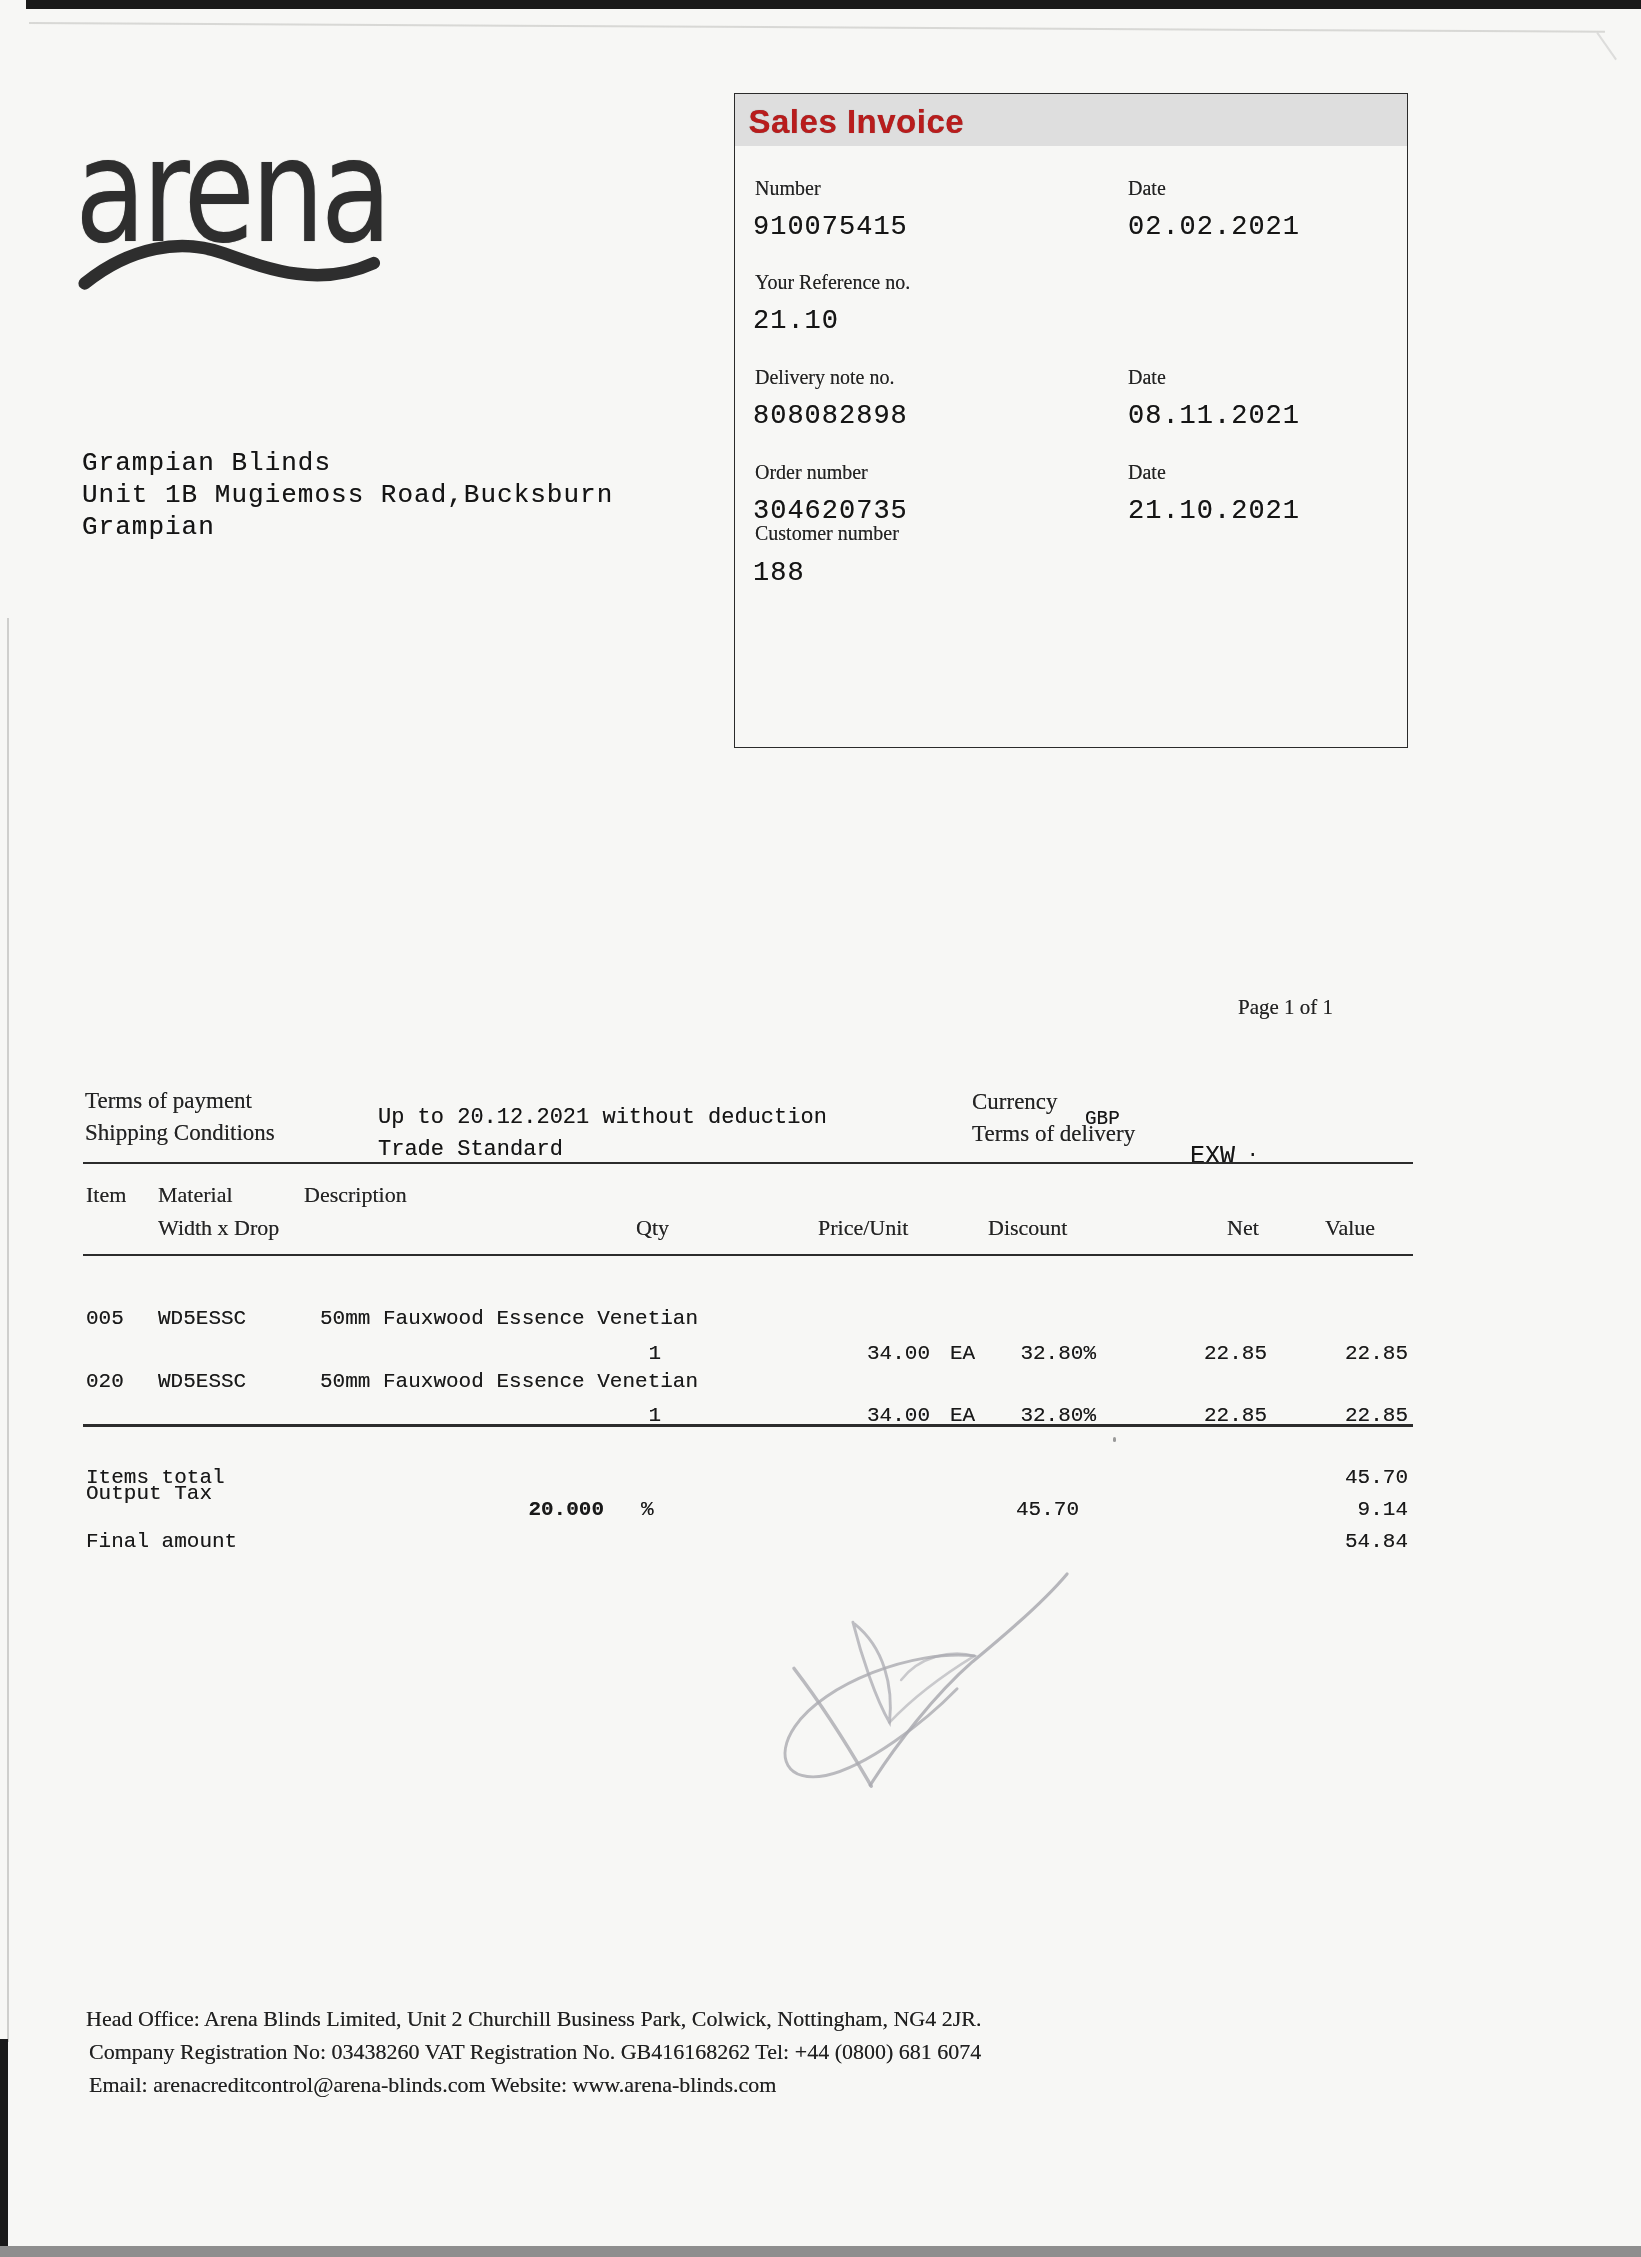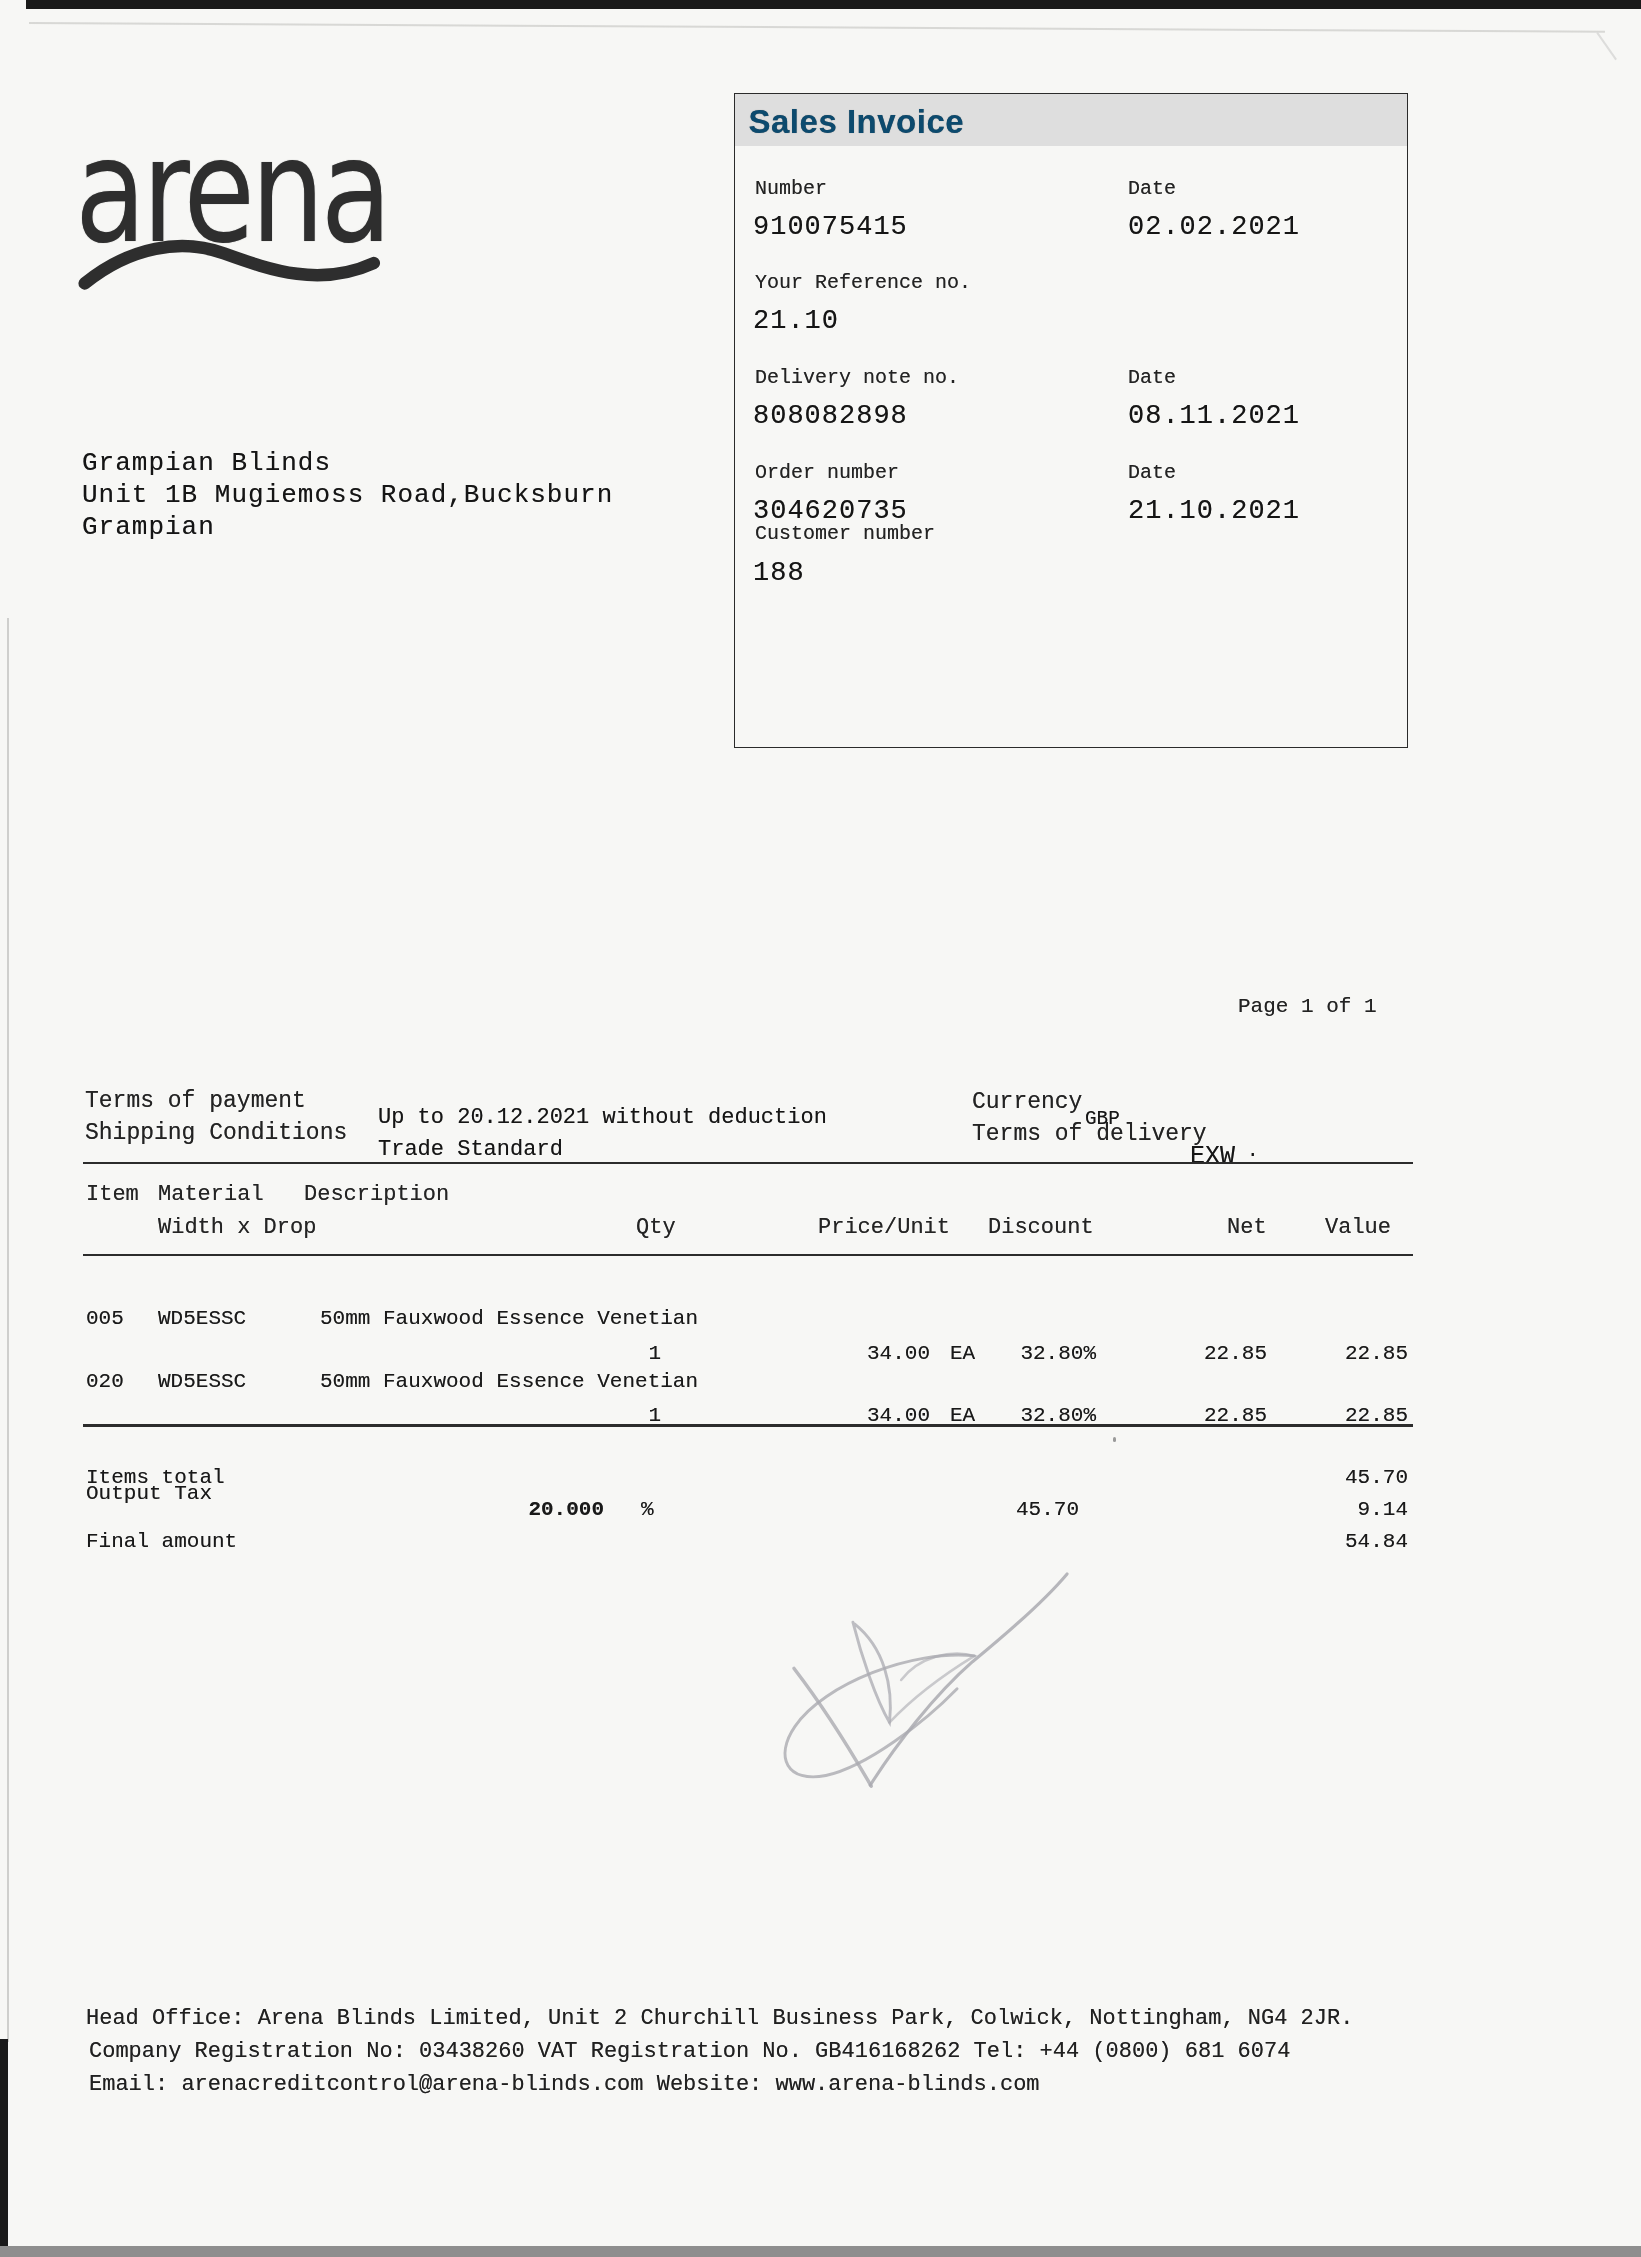--- a/index.html
+++ b/index.html
@@ -5,36 +5,36 @@
   html,body{margin:0;padding:0;}
   body{
     width:1641px;height:2257px;
     background:#f7f7f5;
     position:relative;
     font-family:"Liberation Sans",sans-serif;
     color:#1c1c1c;
     overflow:hidden;
   }
   .abs{position:absolute;}
-  .sans{font-family:Liberation Mono, monospace;color:#232323;text-shadow:0 0 0.5px rgba(20,20,20,.55);}
+  .sans{font-family:Liberation Serif, serif;color:#232323;text-shadow:0 0 0.5px rgba(20,20,20,.55);}
   .mono{font-family:"Liberation Mono","DejaVu Sans Mono",monospace;color:#151515;text-shadow:0 0 0.6px rgba(20,20,20,.5);margin-top:12px;}
   .label{font-size:20px;}
   .val{font-size:27px;letter-spacing:1px;}
   .rule{position:absolute;background:#2c2c2c;}
   .right{text-align:right;}
   
   .invoice-box{
     position:absolute;left:734px;top:93px;width:672px;height:653px;
     border:1.9px solid #2b2b2b;background:transparent;
   }
   .invoice-titlebar{
     position:absolute;left:0;top:0;right:0;height:52px;background:#dedede;
   }
   .invoice-title{
-    position:absolute;left:13.5px;top:8.7px;font-size:33px;font-weight:bold;color:#0c4a6e;
+    position:absolute;left:13.5px;top:8.7px;font-size:33px;font-weight:bold;color:#b91c1c;
     letter-spacing:0.5px;text-shadow:0 0 0.7px rgba(30,30,30,.6);
   }
   .logo-text{
     position:absolute;left:75px;top:118px;
     font-family:"DejaVu Sans",sans-serif;font-size:145px;line-height:145px;
     color:#2e2e2e;letter-spacing:-4.8px;transform:scaleX(.8);transform-origin:left top;
     text-shadow:0 0 1px rgba(30,30,30,.5);
   }
   .tbl-head{font-size:22px;color:#242424;}
   .tbl-cell{font-size:21px;color:#191919;}

